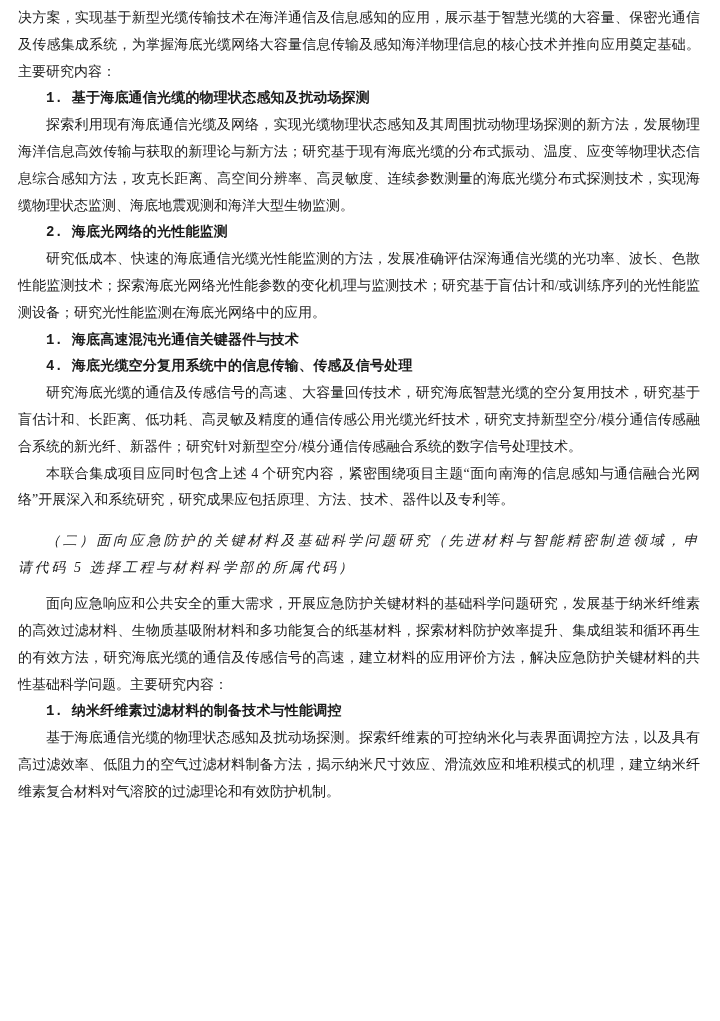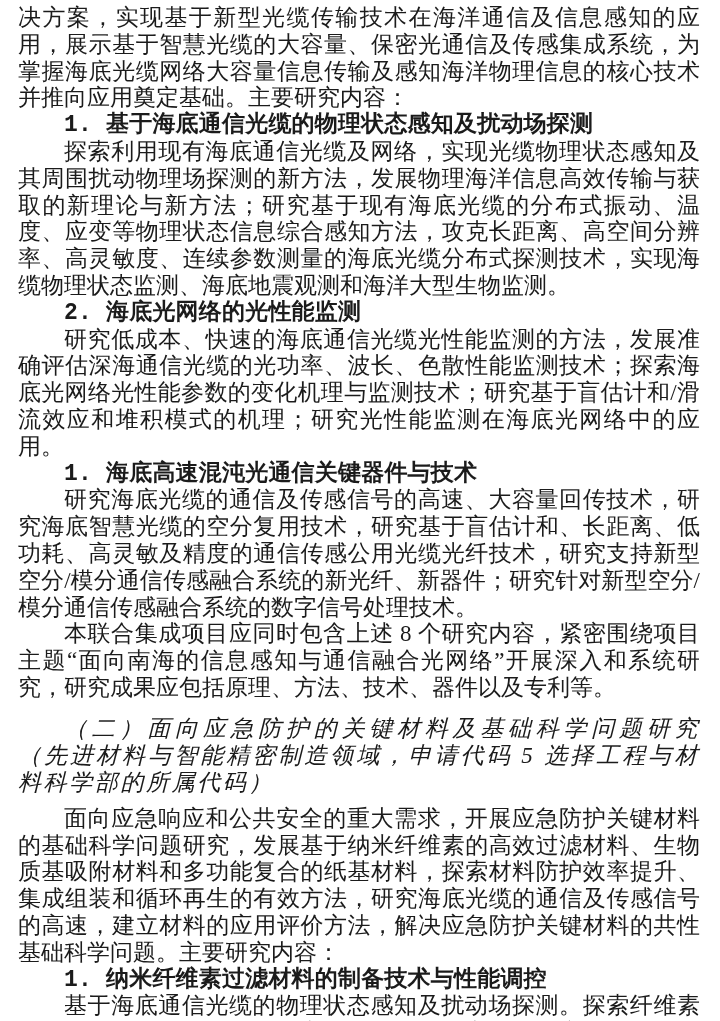--- a/index.html
+++ b/index.html
@@ -13,21 +13,21 @@
     overflow: hidden;
     font-family: "Liberation Serif", "DejaVu Serif", serif;
     color: #1b1b1b;
   }
   .doc-page {
     box-sizing: border-box;
     width: 720px;
     height: 1021px;
     padding: 5px 20px 0 18px;
     background: #ffffff;
-    font-size: 23px;
+    font-size: 14px;
     line-height: 26.8px;
     text-align: justify;
     text-justify: inter-ideograph;
     word-break: break-all;
   }
   .doc-page p {
     margin: 0;
   }
   
   .para {
@@ -55,21 +55,22 @@
   }
 </style>
 </head>
 <body>
 
 <div class="doc-page">
     <p class="para para-flush">决方案，实现基于新型光缆传输技术在海洋通信及信息感知的应用，展示基于智慧光缆的大容量、保密光通信及传感集成系统，为掌握海底光缆网络大容量信息传输及感知海洋物理信息的核心技术并推向应用奠定基础。主要研究内容：</p>
     <p class="heading-num">1. 基于海底通信光缆的物理状态感知及扰动场探测</p>
     <p class="para">探索利用现有海底通信光缆及网络，实现光缆物理状态感知及其周围扰动物理场探测的新方法，发展物理海洋信息高效传输与获取的新理论与新方法；研究基于现有海底光缆的分布式振动、温度、应变等物理状态信息综合感知方法，攻克长距离、高空间分辨率、高灵敏度、连续参数测量的海底光缆分布式探测技术，实现海缆物理状态监测、海底地震观测和海洋大型生物监测。</p>
     <p class="heading-num">2. 海底光网络的光性能监测</p>
-    <p class="para">研究低成本、快速的海底通信光缆光性能监测的方法，发展准确评估深海通信光缆的光功率、波长、色散性能监测技术；探索海底光网络光性能参数的变化机理与监测技术；研究基于盲估计和/滑流效应和堆积模式的机理；研究光性能监测在海底光网络中的应用。</p>
+    <p class="para">研究低成本、快速的海底通信光缆光性能监测的方法，发展准确评估深海通信光缆的光功率、波长、色散性能监测技术；探索海底光网络光性能参数的变化机理与监测技术；研究基于盲估计和/或训练序列的光性能监测设备；研究光性能监测在海底光网络中的应用。</p>
     <p class="heading-num">1. 海底高速混沌光通信关键器件与技术</p>
+    <p class="heading-num">4. 海底光缆空分复用系统中的信息传输、传感及信号处理</p>
     <p class="para">研究海底光缆的通信及传感信号的高速、大容量回传技术，研究海底智慧光缆的空分复用技术，研究基于盲估计和、长距离、低功耗、高灵敏及精度的通信传感公用光缆光纤技术，研究支持新型空分/模分通信传感融合系统的新光纤、新器件；研究针对新型空分/模分通信传感融合系统的数字信号处理技术。</p>
-    <p class="para">本联合集成项目应同时包含上述 8 个研究内容，紧密围绕项目主题“面向南海的信息感知与通信融合光网络”开展深入和系统研究，研究成果应包括原理、方法、技术、器件以及专利等。</p>
+    <p class="para">本联合集成项目应同时包含上述 4 个研究内容，紧密围绕项目主题“面向南海的信息感知与通信融合光网络”开展深入和系统研究，研究成果应包括原理、方法、技术、器件以及专利等。</p>
     <p class="heading-section">（二）面向应急防护的关键材料及基础科学问题研究（先进材料与智能精密制造领域，申请代码 5 选择工程与材料科学部的所属代码）</p>
     <p class="para">面向应急响应和公共安全的重大需求，开展应急防护关键材料的基础科学问题研究，发展基于纳米纤维素的高效过滤材料、生物质基吸附材料和多功能复合的纸基材料，探索材料防护效率提升、集成组装和循环再生的有效方法，研究海底光缆的通信及传感信号的高速，建立材料的应用评价方法，解决应急防护关键材料的共性基础科学问题。主要研究内容：</p>
     <p class="heading-num">1. 纳米纤维素过滤材料的制备技术与性能调控</p>
     <p class="para">基于海底通信光缆的物理状态感知及扰动场探测。探索纤维素的可控纳米化与表界面调控方法，以及具有高过滤效率、低阻力的空气过滤材料制备方法，揭示纳米尺寸效应、滑流效应和堆积模式的机理，建立纳米纤维素复合材料对气溶胶的过滤理论和有效防护机制。</p>
   </div>
 
 </body></html>

